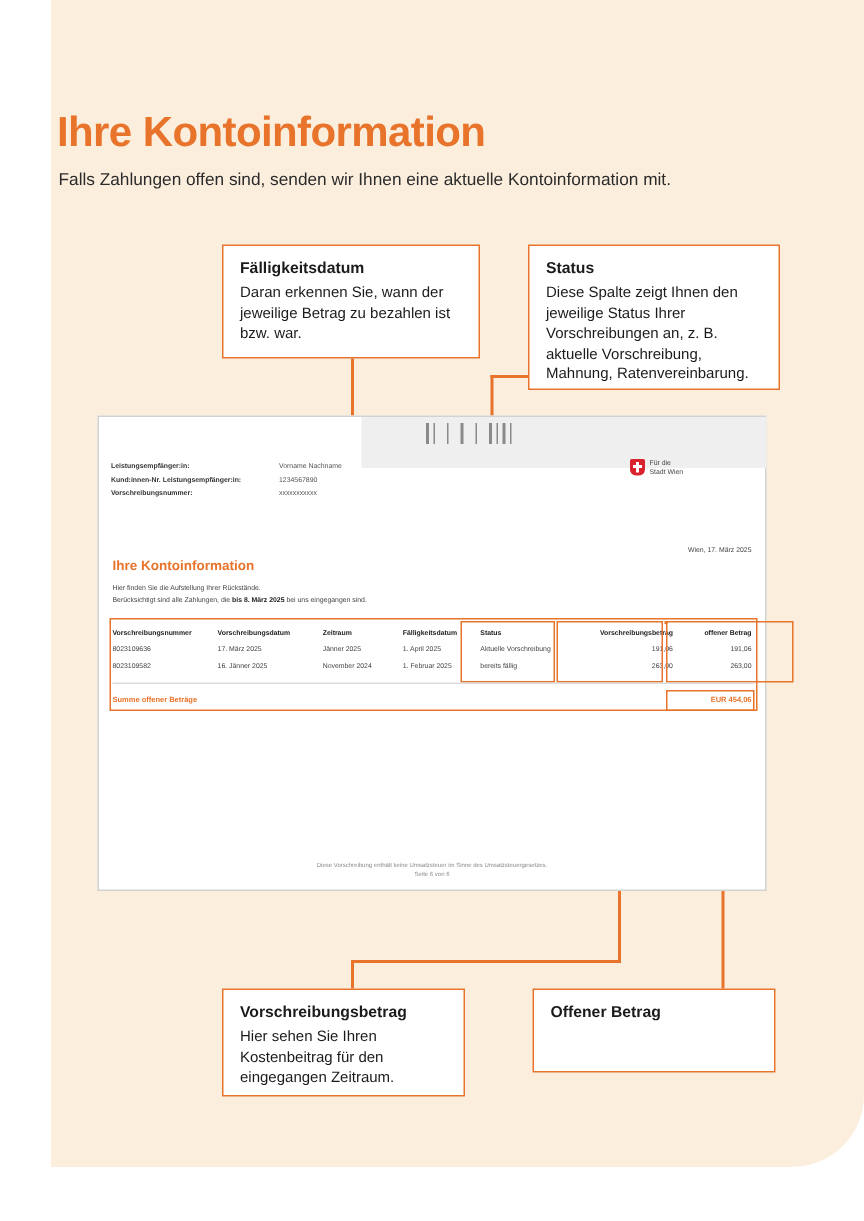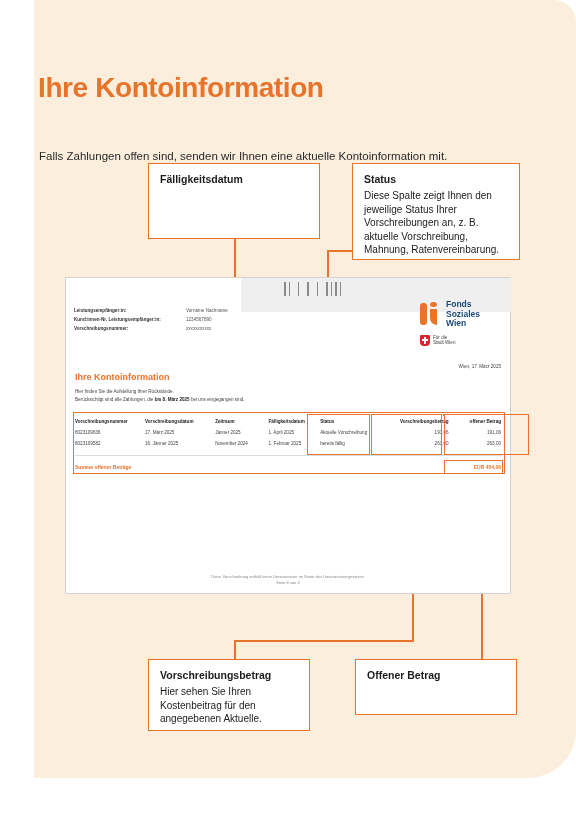--- a/index.html
+++ b/index.html
@@ -2,38 +2,38 @@
 <html><head>
 <meta charset="utf-8">
 <style>
   html,body{margin:0;padding:0;}
   body{
     width:576px;height:814px;
     background:#ffffff;
     font-family:"Liberation Sans",sans-serif;
     -webkit-font-smoothing:antialiased;
   }
-  #stage{position:relative;width:576px;height:814px;overflow:hidden;border-radius:22px;}
+  #stage{position:relative;width:576px;height:814px;overflow:hidden;}
 
   
   .cream-panel{
     position:absolute;left:34px;top:0;width:542px;height:778px;
     background:#fbeedd;
     border-bottom-right-radius:48px;
   }
 
   
   .page-title{
     position:absolute;left:38px;top:72px;
     font-size:28px;font-weight:bold;color:#e8732a;
     letter-spacing:-0.4px;
   }
   .page-subtitle{
     position:absolute;left:39px;top:114px;
-    font-size:11.5px;color:#2b2b2b;margin-top:36px;
+    font-size:11.5px;color:#2b2b2b;
   }
 
   
   .conn{position:absolute;background:#e8732a;}
   .conn-v{width:2px;}
   .conn-h{height:2px;}
   .arrow-down{
     position:absolute;width:0;height:0;
     border-left:5px solid transparent;border-right:5px solid transparent;
     border-top:7px solid #e8732a;
@@ -144,30 +144,31 @@
   <div class="conn conn-v" style="left:234px;top:640px;height:20px;"></div>
   <div class="conn conn-h" style="left:234px;top:640px;width:180px;"></div>
   <div class="conn conn-v" style="left:412px;top:496px;height:146px;"></div>
   <div class="arrow-up" style="left:407px;top:489px;"></div>
 
   <div class="conn conn-v" style="left:481px;top:496px;height:164px;"></div>
   <div class="arrow-up" style="left:476px;top:489px;"></div>
 
   <div class="callout" style="left:148px;top:163px;width:172px;height:76px;">
     <div class="callout-title">Fälligkeitsdatum</div>
+    <div class="callout-body">Daran erkennen Sie, wann der jeweilige Betrag zu bezahlen ist bzw. war.</div>
   </div>
 
   <div class="callout" style="left:352px;top:163px;width:168px;height:97px;">
     <div class="callout-title">Status</div>
     <div class="callout-body">Diese Spalte zeigt Ihnen den jeweilige Status Ihrer Vorschreibungen an, z. B. aktuelle Vorschreibung, Mahnung, Ratenvereinbarung.</div>
   </div>
 
   <div class="callout" style="left:148px;top:659px;width:162px;height:72px;">
     <div class="callout-title">Vorschreibungsbetrag</div>
-    <div class="callout-body">Hier sehen Sie Ihren Kostenbeitrag für den angegebenen Aktuelle.</div>
+    <div class="callout-body">Hier sehen Sie Ihren Kostenbeitrag für den eingegangen Zeitraum.</div>
   </div>
 
   <div class="callout" style="left:355px;top:659px;width:162px;height:56px;">
     <div class="callout-title">Offener Betrag</div>
   </div>
 
   <div class="doc">
 
     <div class="doc-topband"></div>
     <div class="barcode">
@@ -191,32 +192,20 @@
         <span class="addr-lbl">Kund:innen-Nr. Leistungsempfänger:in:</span>
         <span class="addr-val">1234567890</span>
       </div>
       <div class="addr-row">
         <span class="addr-lbl">Vorschreibungsnummer:</span>
         <span class="addr-val">xxxxxxxxxxx</span>
       </div>
     </div>
 
     <div class="logo">
-      <div class="logo-main">
-        <div class="logo-mark">
-          <div class="bar"></div>
-            <div class="dot"></div>
-            <div class="hook"></div>
-        </div>
-        <div class="logo-text">
-          <div>Fonds</div>
-          <div>Soziales</div>
-          <div>Wien</div>
-        </div>
-      </div>
       <div class="logo-sub">
         <div class="logo-shield"></div>
         <div class="logo-subtext">
           <div>Für die</div>
           <div>Stadt Wien</div>
         </div>
       </div>
     </div>
 
     <div class="doc-date">Wien, 17. März 2025</div>

